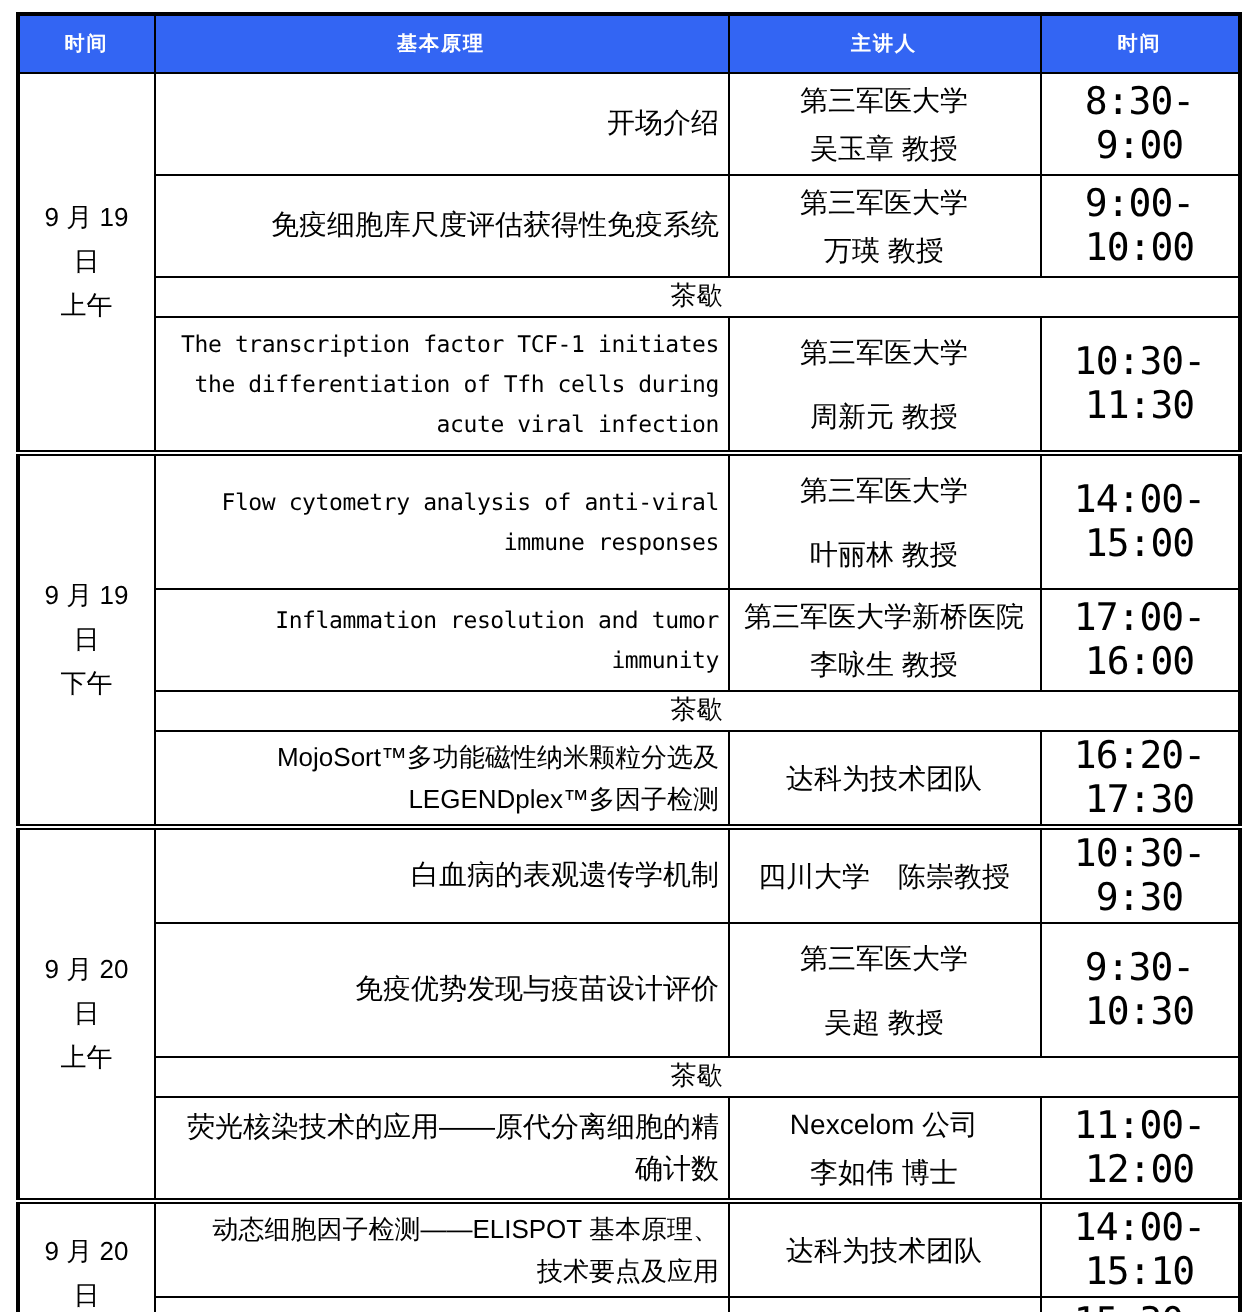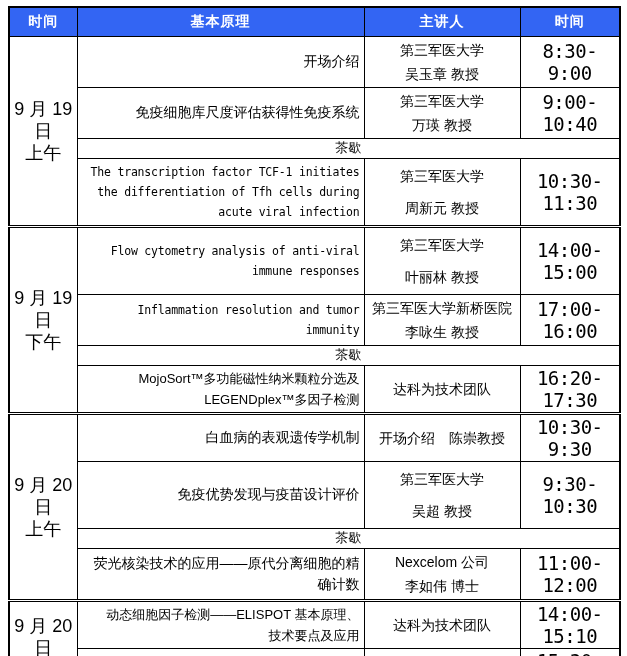--- a/index.html
+++ b/index.html
@@ -32,27 +32,27 @@
     border: 1px solid var(--border-color);
     text-align: center;
     vertical-align: middle;
     padding: 1px 4px;
     overflow: hidden;
   }
   thead th {
     background: var(--header-bg);
     color: var(--header-text);
     font-weight: bold;
-    font-size: 14px;
+    font-size: 10px;
     height: 29px;
     letter-spacing: 1px;
   }
   .pre { white-space: pre-line; margin-top: 36px; }
   .date-cell {
-    font-size: 18px;
+    font-size: 13px;
     line-height: 22px;
   }
   .topic-cell {
     font-size: 14px;
     line-height: 21px;
     text-align: right;
   }
   .topic-cell.en {
     font-family: "DejaVu Sans Mono", "Liberation Mono", monospace;
     font-size: 11.5px;
@@ -109,21 +109,21 @@
 上午</td>
       <td class="topic-cell">开场介绍</td>
       <td class="speaker-cell pre">第三军医大学
 吴玉章 教授</td>
       <td class="time-cell">8:30-9:00</td>
     </tr>
     <tr style="height:42px">
       <td class="topic-cell">免疫细胞库尺度评估获得性免疫系统</td>
       <td class="speaker-cell pre">第三军医大学
 万瑛 教授</td>
-      <td class="time-cell">9:00-10:40</td>
+      <td class="time-cell">9:00-10:00</td>
     </tr>
     <tr class="break-row" style="height:20px">
       <td colspan="3">茶歇</td>
     </tr>
     <tr style="height:60px">
       <td class="topic-cell en">The transcription factor TCF-1 initiates the differentiation of Tfh cells during acute viral infection</td>
       <td class="speaker-cell pre tall">第三军医大学
 周新元 教授</td>
       <td class="time-cell">10:30-11:30</td>
     </tr>
@@ -149,21 +149,21 @@
       <td class="topic-cell mixed pre">MojoSort™多功能磁性纳米颗粒分选及
 LEGENDplex™多因子检测</td>
       <td class="speaker-cell">达科为技术团队</td>
       <td class="time-cell">16:20-17:30</td>
     </tr>
 
     <tr class="section-start" style="height:43px">
       <td class="date-cell pre" rowspan="4">9 月 20 日
 上午</td>
       <td class="topic-cell">白血病的表观遗传学机制</td>
-      <td class="speaker-cell">开场介绍　陈崇教授</td>
+      <td class="speaker-cell">四川大学　陈崇教授</td>
       <td class="time-cell">10:30-9:30</td>
     </tr>
     <tr style="height:64px">
       <td class="topic-cell">免疫优势发现与疫苗设计评价</td>
       <td class="speaker-cell pre tall">第三军医大学
 吴超 教授</td>
       <td class="time-cell">9:30-10:30</td>
     </tr>
     <tr class="break-row" style="height:20px">
       <td colspan="3">茶歇</td>

